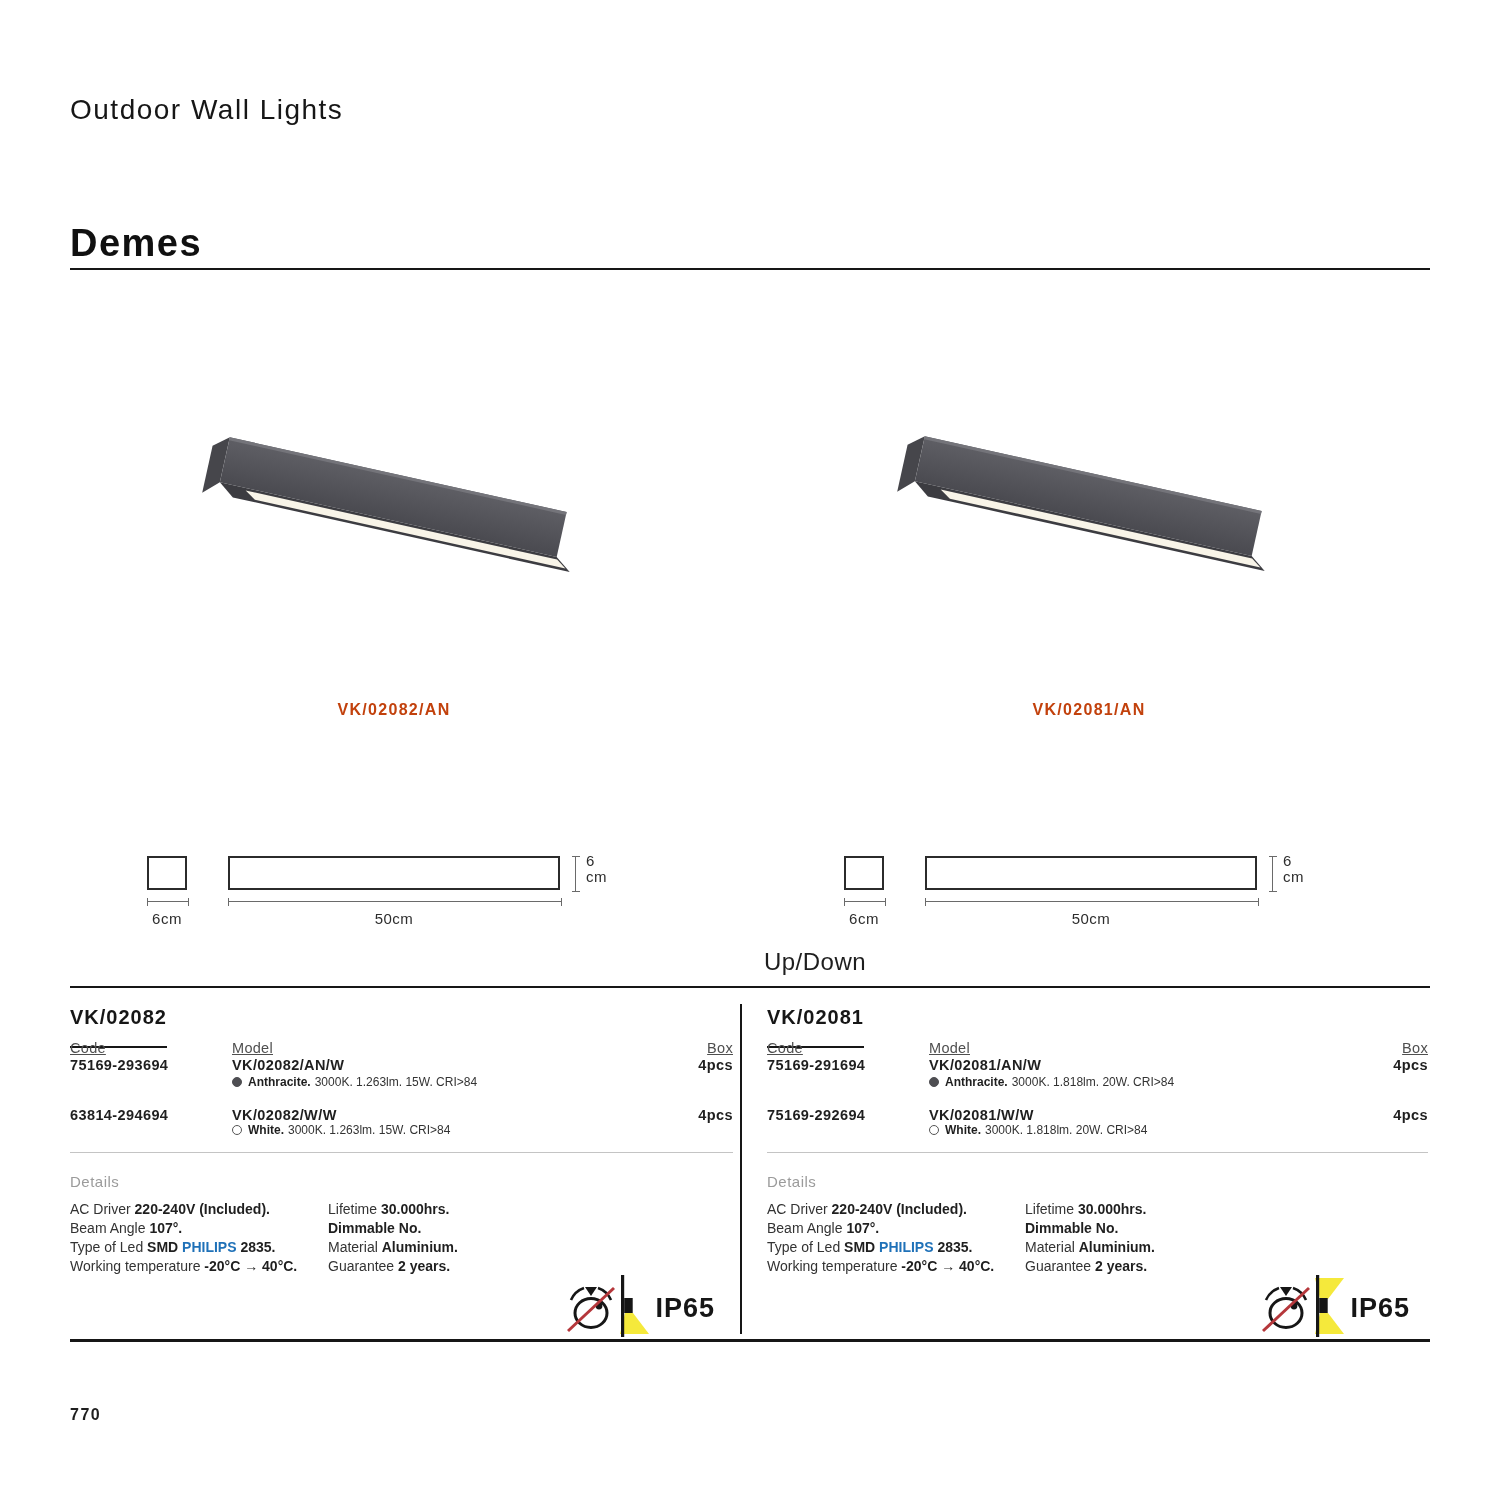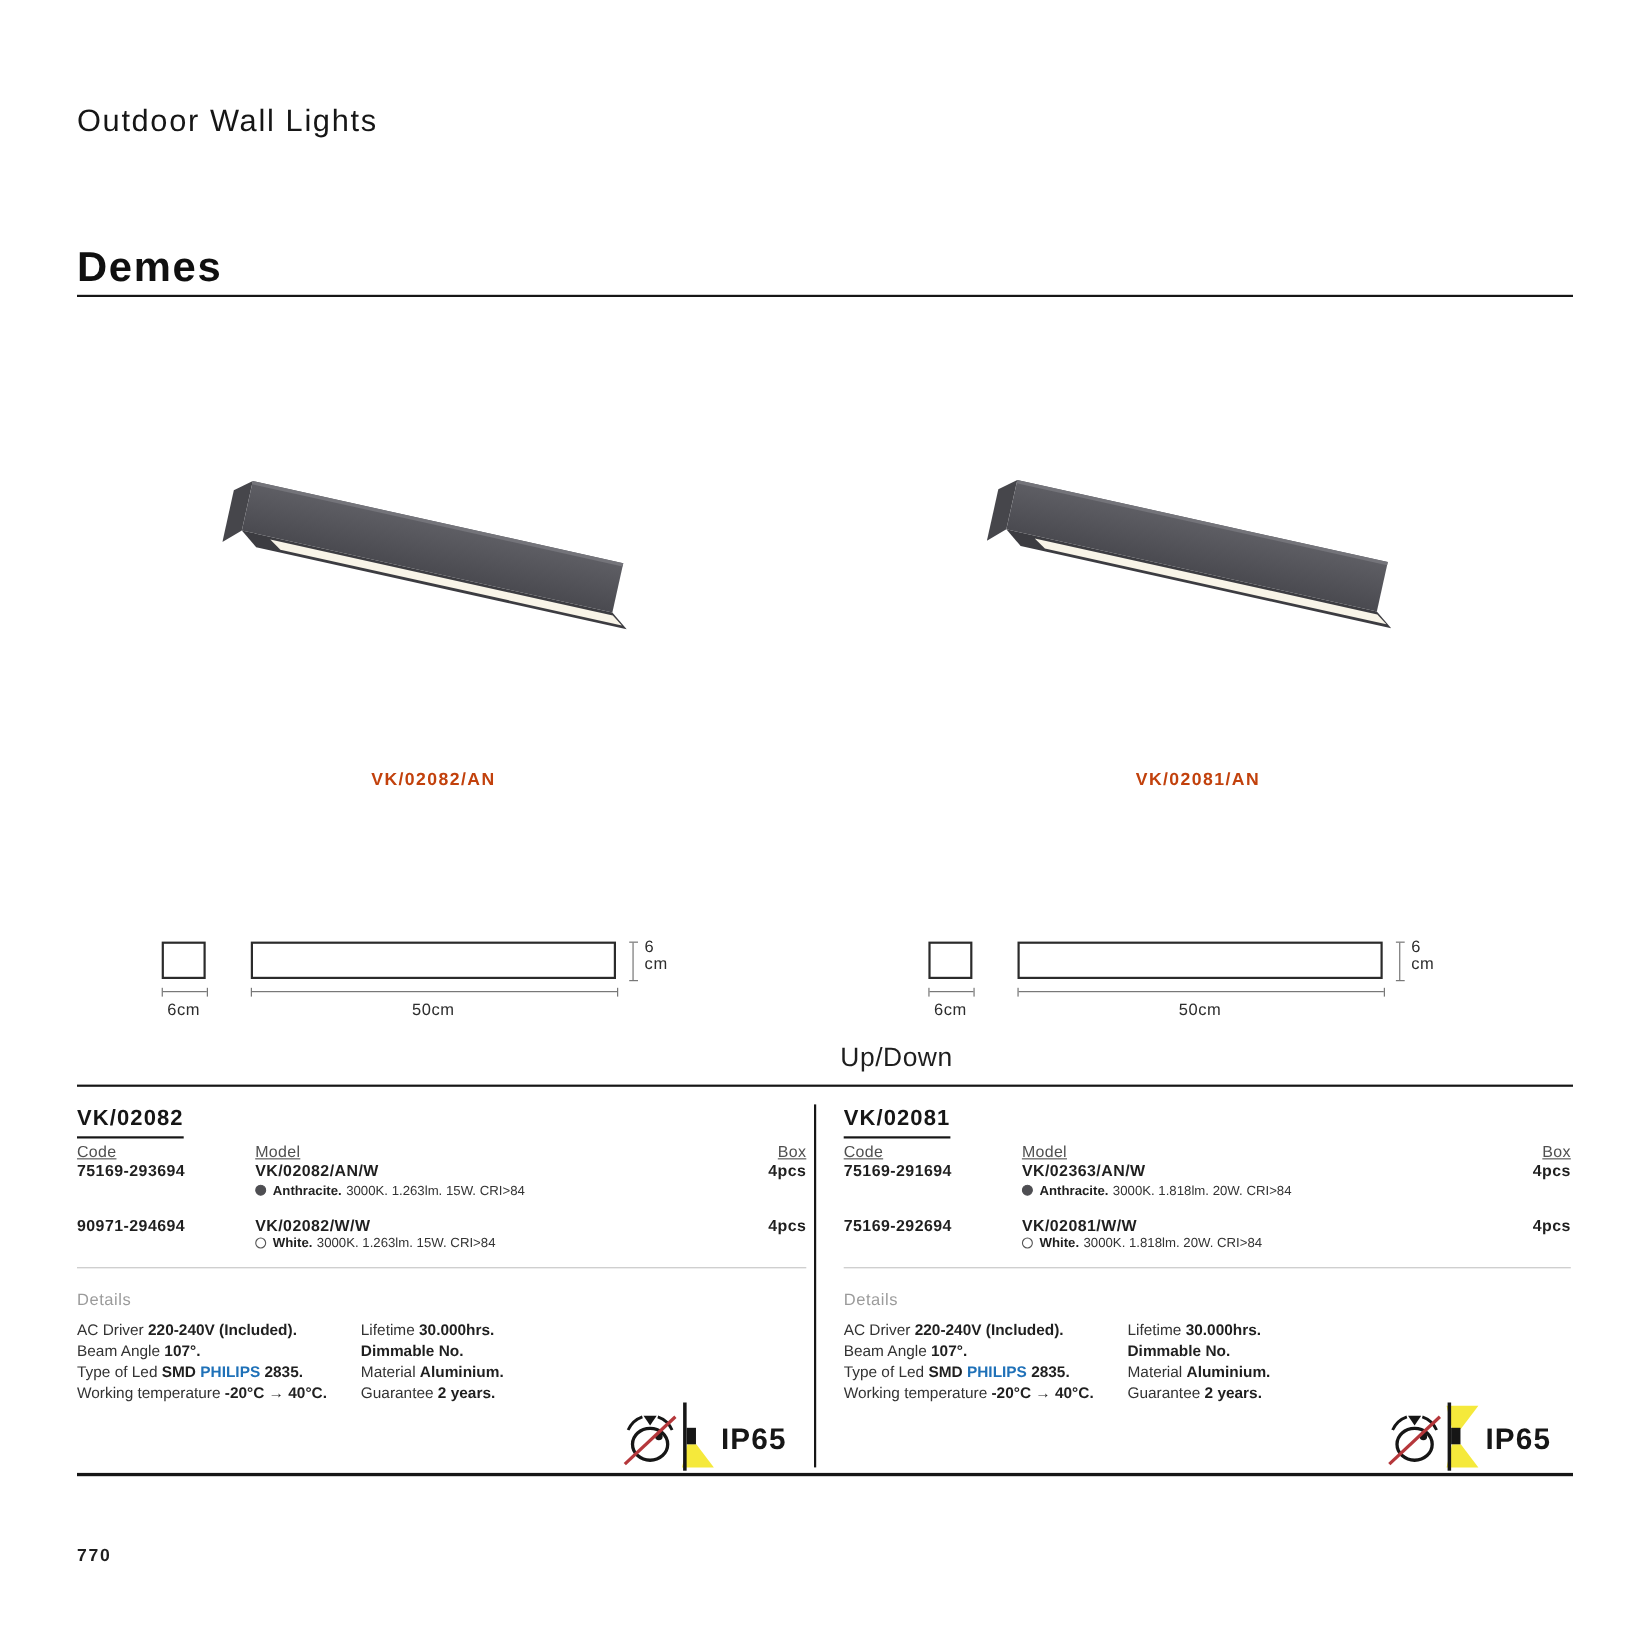--- a/index.html
+++ b/index.html
@@ -27,21 +27,21 @@
   .dim-v{position:absolute;left:427px;top:6px;width:8px;height:34px;border-top:1px solid #6a6a6a;border-bottom:1px solid #6a6a6a;}
   .dim-v::after{content:"";position:absolute;top:0;bottom:0;left:3px;width:1px;background:#6a6a6a;}
   .dim-lbl{position:absolute;font-size:15px;color:#2d2d2d;letter-spacing:0.5px;}
   .lbl-small{left:-8px;top:60px;width:60px;text-align:center;}
   .lbl-big{left:83px;top:60px;width:332px;text-align:center;}
   .lbl-h{left:441px;top:3px;line-height:16px;}
 
   .updown{left:715px;top:948px;width:200px;text-align:center;font-size:24px;font-weight:500;letter-spacing:0.5px;color:#1e1e1e;}
 
   .tcol{top:1004px;height:338px;}
-  .sku{position:absolute;left:0;top:2px;font-size:20px;font-weight:700;letter-spacing:1px;color:#161616;border-bottom:2px solid #161616;padding-bottom:4px;}
+  .sku{position:absolute;left:0;top:2px;font-size:20px;font-weight:700;letter-spacing:1px;color:#161616;border-bottom:2px solid #161616;padding-bottom:17px;}
   .hdr{position:absolute;top:36px;font-size:14.5px;color:#4f4f4f;letter-spacing:0.3px;text-decoration:underline;}
   .cell{position:absolute;font-size:14.5px;font-weight:700;color:#1f1f1f;letter-spacing:0.4px;}
   .col-code{left:0;}
   .col-model{left:162px;}
   .col-box{right:0;text-align:right;}
   .r1{top:53px;} .d1{top:71px;} .r2{top:103px;} .d2{top:119px;}
   .desc{position:absolute;left:162px;font-size:12px;color:#333;white-space:nowrap;}
   .swatch{display:inline-block;width:10px;height:10px;border-radius:50%;margin-right:6px;vertical-align:-1px;box-sizing:border-box;}
   .swatch.filled{background:#4e4e52;border:1px solid #4e4e52;}
   .swatch.outline{background:#fff;border:1.5px solid #555;}
@@ -135,21 +135,21 @@
     <div class="sku">VK/02082</div>
     <div class="hdr col-code">Code</div>
     <div class="hdr col-model">Model</div>
     <div class="hdr col-box">Box</div>
 
     <div class="cell col-code r1">75169-293694</div>
     <div class="cell col-model r1">VK/02082/AN/W</div>
     <div class="cell col-box r1">4pcs</div>
     <div class="desc d1"><span class="swatch filled"></span><span class="finish">Anthracite.</span><span class="specs">3000K. 1.263lm. 15W. CRI&gt;84</span></div>
 
-    <div class="cell col-code r2">90971-294694</div>
+    <div class="cell col-code r2">63814-294694</div>
     <div class="cell col-model r2">VK/02082/W/W</div>
     <div class="cell col-box r2">4pcs</div>
     <div class="desc d2"><span class="swatch outline"></span><span class="finish">White.</span><span class="specs">3000K. 1.263lm. 15W. CRI&gt;84</span></div>
 
     <div class="thin-rule"></div>
     <div class="details-title">Details</div>
 
     <div class="dcol" style="left:0">
       <div><span class="dpre">AC Driver </span><span class="db">220-240V (Included).</span><span class="dbrand"></span><span class="db2"></span></div>
       <div><span class="dpre">Beam Angle </span><span class="db">107°.</span><span class="dbrand"></span><span class="db2"></span></div>
@@ -184,21 +184,21 @@
     </div>
   </div>
 
   <div class="abs tcol" style="left:767px;width:661px">
     <div class="sku">VK/02081</div>
     <div class="hdr col-code">Code</div>
     <div class="hdr col-model">Model</div>
     <div class="hdr col-box">Box</div>
 
     <div class="cell col-code r1">75169-291694</div>
-    <div class="cell col-model r1">VK/02363/AN/W</div>
+    <div class="cell col-model r1">VK/02081/AN/W</div>
     <div class="cell col-box r1">4pcs</div>
     <div class="desc d1"><span class="swatch filled"></span><span class="finish">Anthracite.</span><span class="specs">3000K. 1.818lm. 20W. CRI&gt;84</span></div>
 
     <div class="cell col-code r2">75169-292694</div>
     <div class="cell col-model r2">VK/02081/W/W</div>
     <div class="cell col-box r2">4pcs</div>
     <div class="desc d2"><span class="swatch outline"></span><span class="finish">White.</span><span class="specs">3000K. 1.818lm. 20W. CRI&gt;84</span></div>
 
     <div class="thin-rule"></div>
     <div class="details-title">Details</div>

